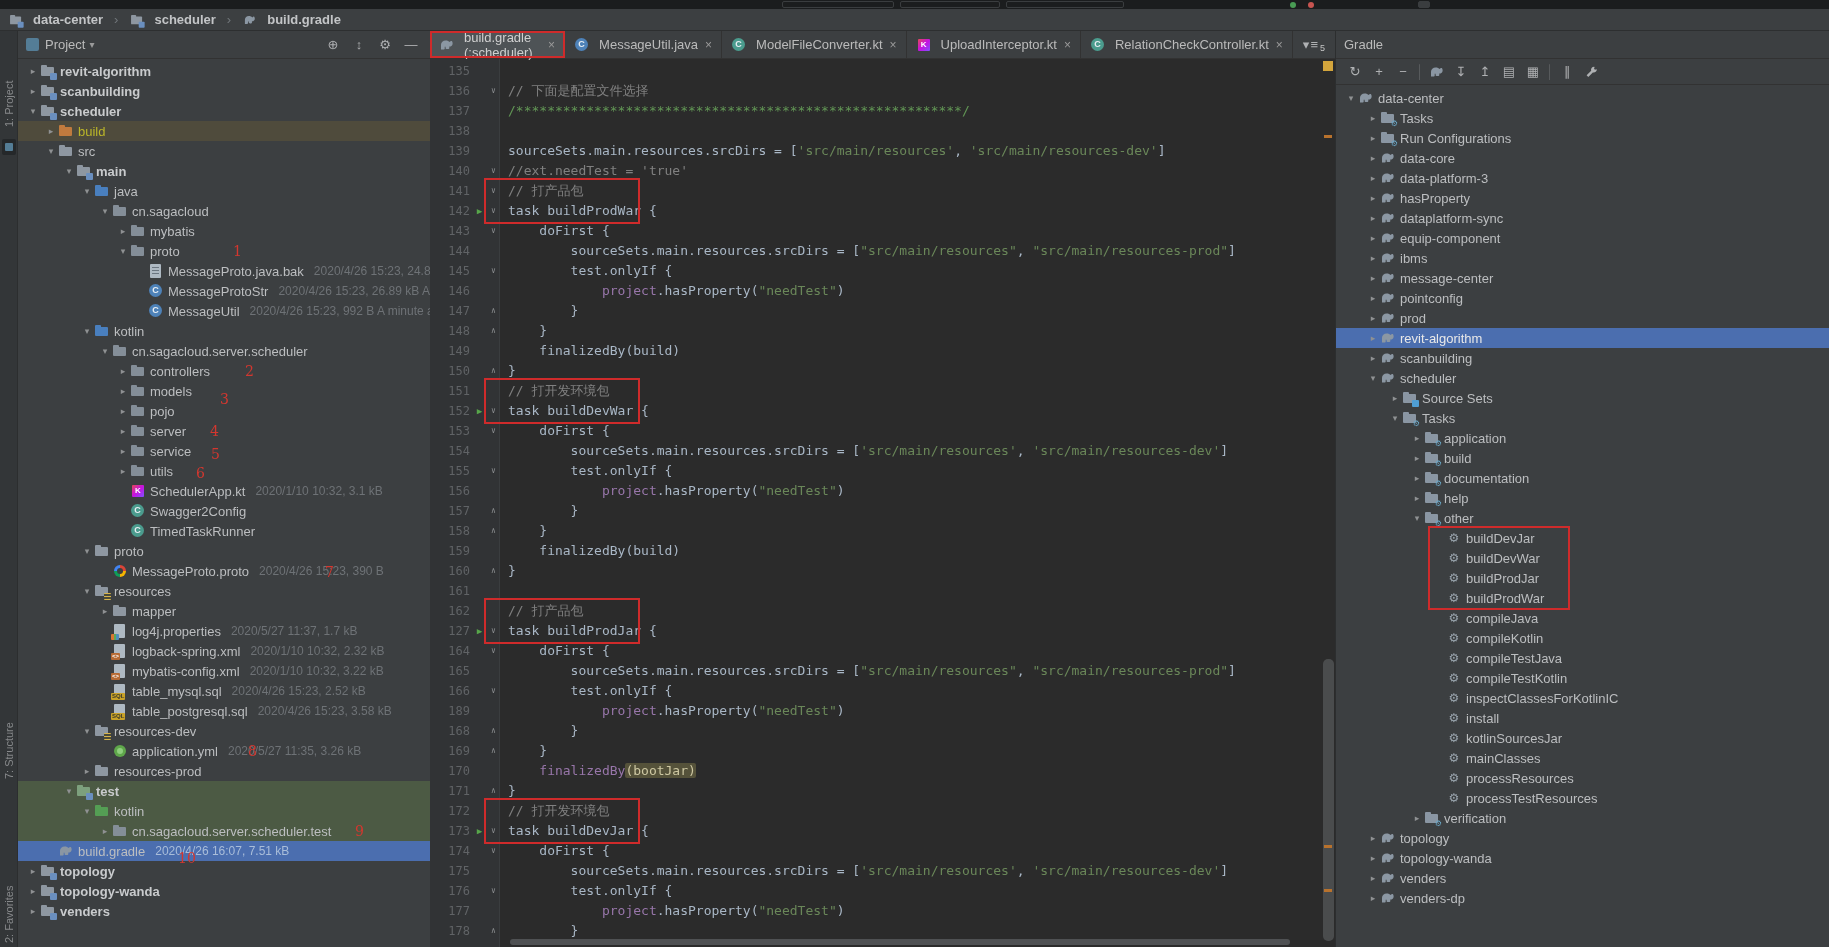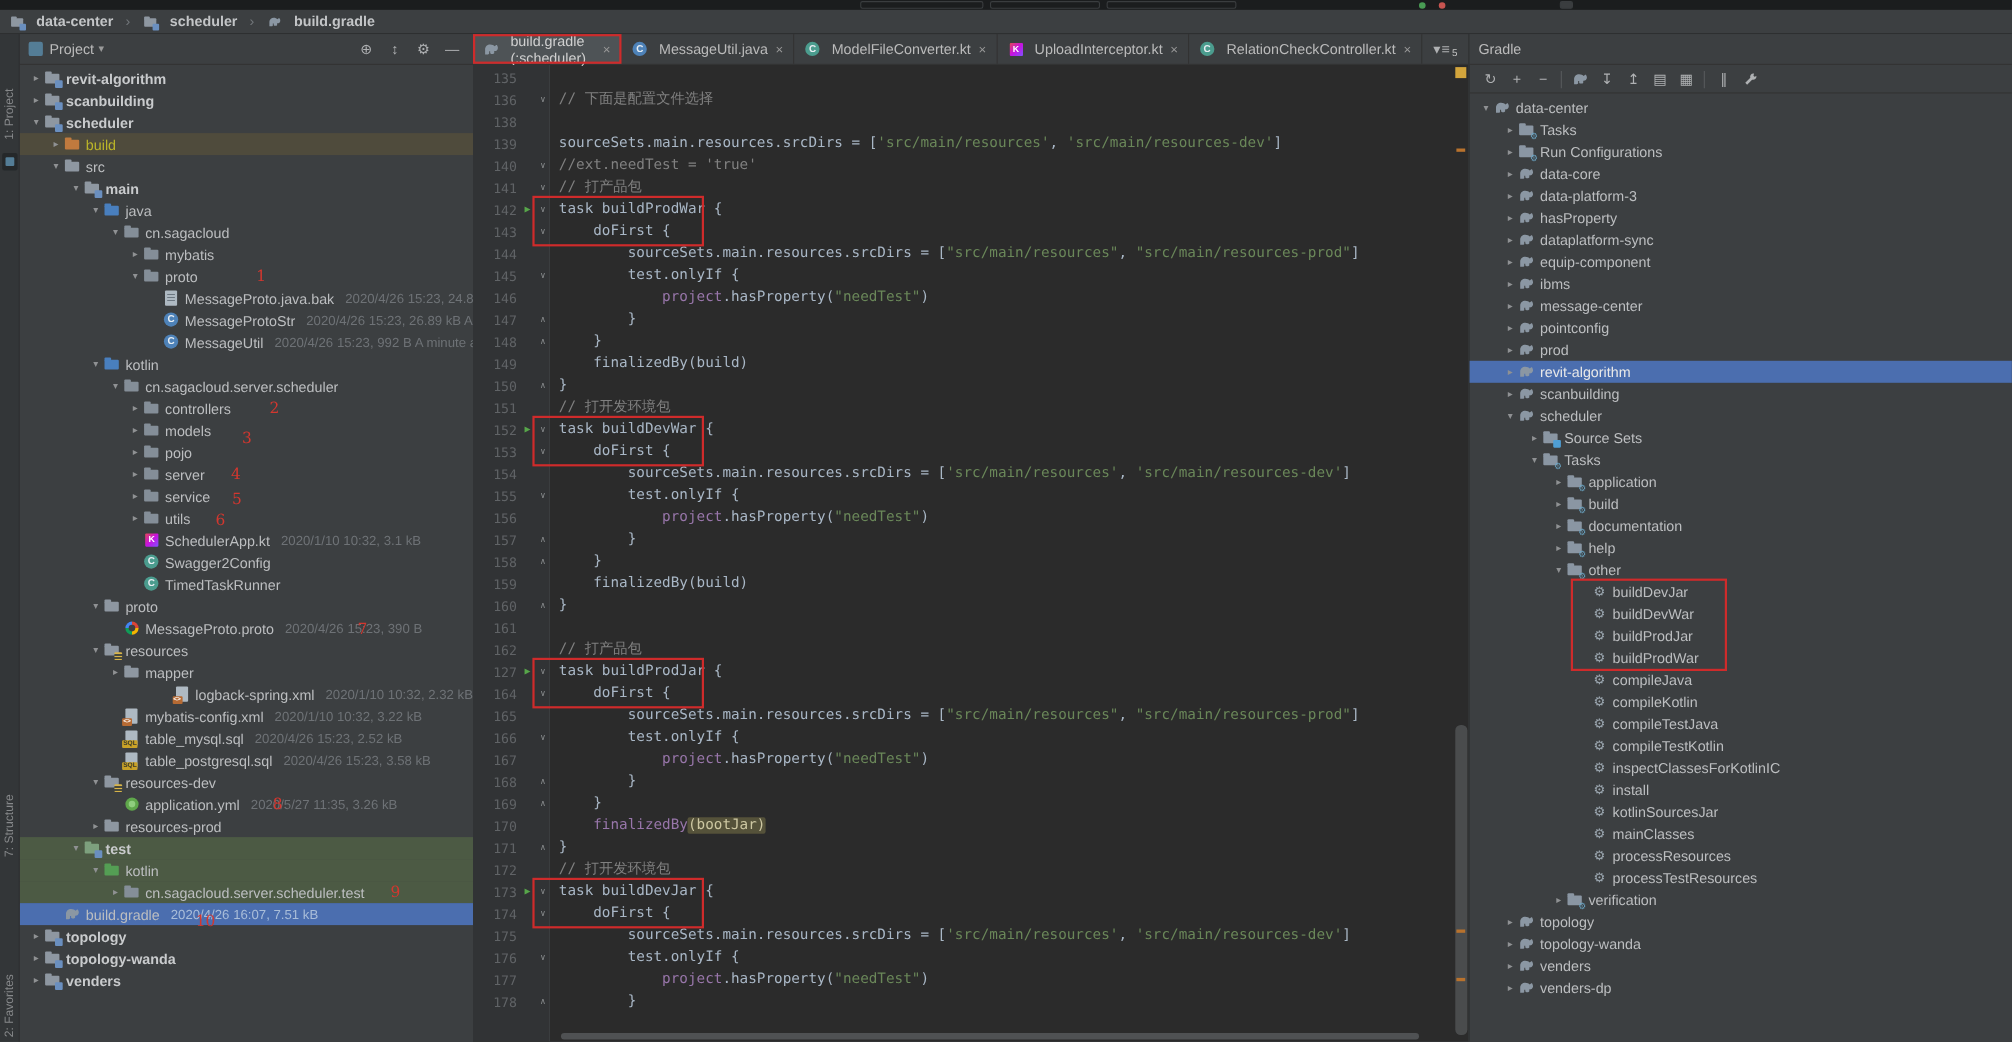--- a/index.html
+++ b/index.html
@@ -399,21 +399,30 @@
           <span class="lbl">resources</span>
         </div>
         <div class="trow" style="padding-left: 80px;">
           <span class="chev">▸</span>
           <span class="icx">
             <span class="fold-base" style="background:#8e97a1"></span>
             <span class="fold-tab" style="background:#8e97a1"></span>
           </span>
           <span class="lbl">mapper</span>
         </div>
-        <div class="trow" style="padding-left: 80px; justify-content: flex-end;">
+        <div class="trow" style="padding-left: 80px;">
+          <span class="chev"></span>
+          <span class="icx">
+            <span class="page"></span>
+            <span class="fb" style="width:8px;height:6px;background:linear-gradient(90deg,#d87633 33%,#5ba85b 33% 66%,#4e8dc0 66%)"></span>
+          </span>
+          <span class="lbl">log4j.properties</span>
+          <span class="meta">2020/5/27 11:37, 1.7 kB</span>
+        </div>
+        <div class="trow" style="padding-left: 80px;">
           <span class="chev"></span>
           <span class="icx">
             <span class="page"></span>
             <span class="fb" style="background:#b66a33">&lt;&gt;</span>
           </span>
           <span class="lbl">logback-spring.xml</span>
           <span class="meta">2020/1/10 10:32, 2.32 kB</span>
         </div>
         <div class="trow" style="padding-left: 80px;">
           <span class="chev"></span>
@@ -591,20 +600,26 @@
             <span class="gfold"></span>
             <span class="ct"></span>
           </div>
           <div class="crow">
             <span class="ln">136</span>
             <span class="grun"></span>
             <span class="gfold">∨</span>
             <span class="ct"><span class="cm">// 下面是配置文件选择</span></span>
           </div>
           <div class="crow">
+            <span class="ln">137</span>
+            <span class="grun"></span>
+            <span class="gfold"></span>
+            <span class="ct"><span class="gc">/*********************************************************/</span></span>
+          </div>
+          <div class="crow">
             <span class="ln">138</span>
             <span class="grun"></span>
             <span class="gfold"></span>
             <span class="ct"></span>
           </div>
           <div class="crow">
             <span class="ln">139</span>
             <span class="grun"></span>
             <span class="gfold"></span>
             <span class="ct"><span class="pl">sourceSets.main.resources.srcDirs = [</span><span class="st">'src/main/resources'</span><span class="pl">, </span><span class="st">'src/main/resources-dev'</span><span class="pl">]</span></span>
@@ -765,21 +780,21 @@
             <span class="gfold"></span>
             <span class="ct"><span class="pl">        sourceSets.main.resources.srcDirs = [</span><span class="st">"src/main/resources"</span><span class="pl">, </span><span class="st">"src/main/resources-prod"</span><span class="pl">]</span></span>
           </div>
           <div class="crow">
             <span class="ln">166</span>
             <span class="grun"></span>
             <span class="gfold">∨</span>
             <span class="ct"><span class="pl">        test.onlyIf {</span></span>
           </div>
           <div class="crow">
-            <span class="ln">167</span>
+            <span class="ln">189</span>
             <span class="grun"></span>
             <span class="gfold"></span>
             <span class="ct"><span class="pl">            </span><span class="pp">project</span><span class="pl">.hasProperty(</span><span class="st">"needTest"</span><span class="pl">)</span></span>
           </div>
           <div class="crow">
             <span class="ln">168</span>
             <span class="grun"></span>
             <span class="gfold">∧</span>
             <span class="ct"><span class="pl">        }</span></span>
           </div>

